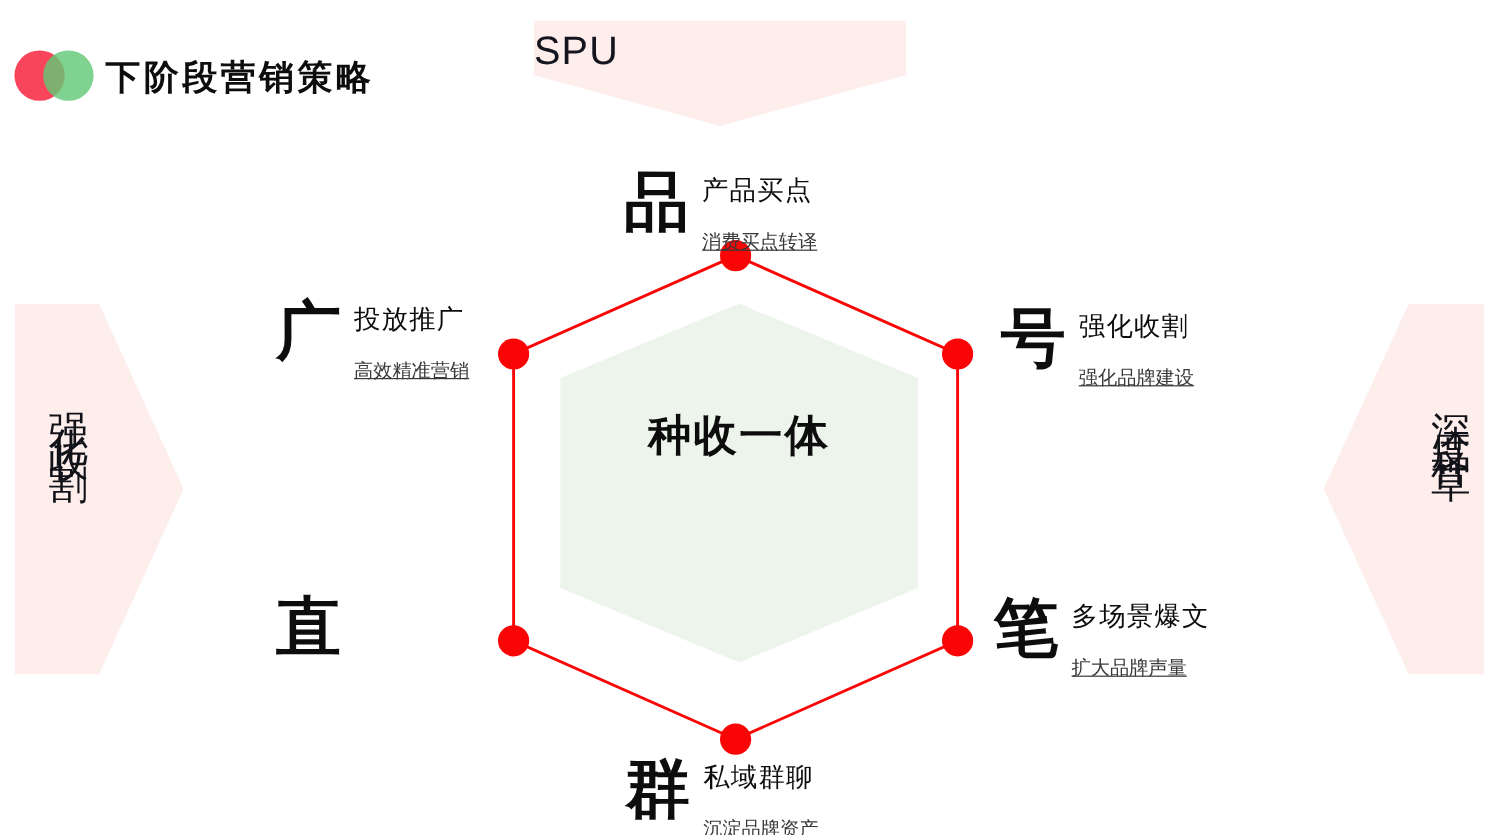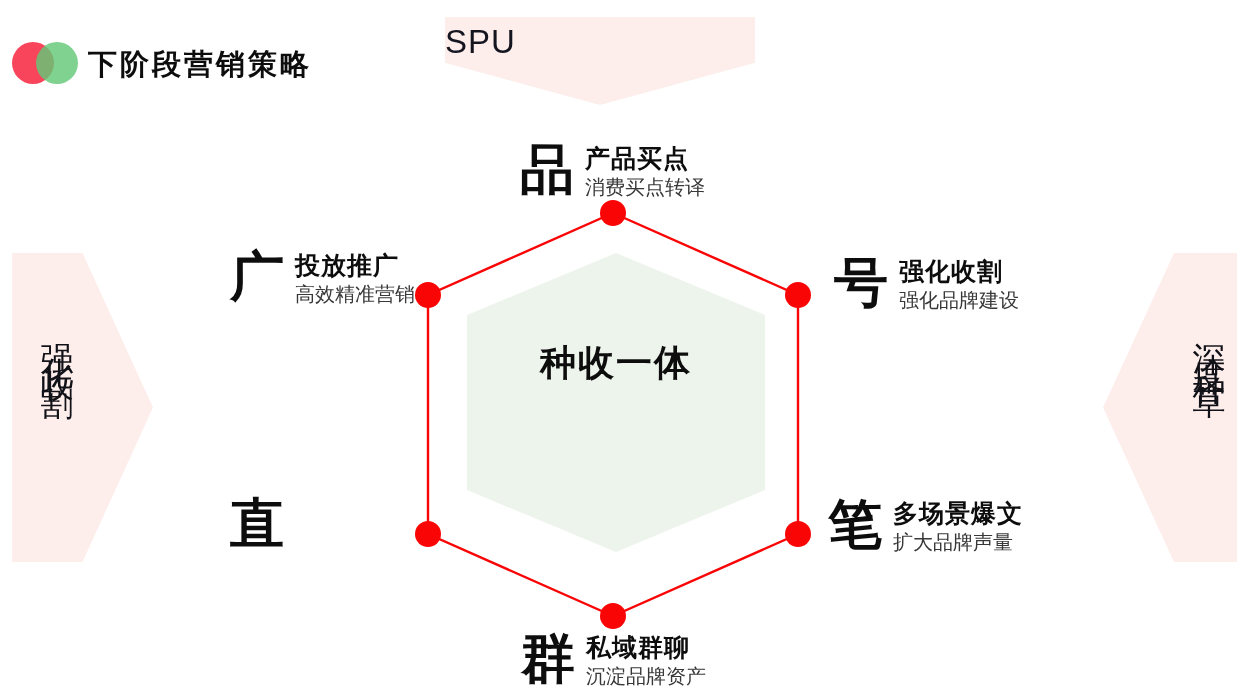--- a/index.html
+++ b/index.html
@@ -38,24 +38,24 @@
   svg.stage{left:0;top:0;width:1254px;height:696px;}
 
   
   .center-text{left:446px;top:340px;width:340px;text-align:center;
     font-weight:bold;font-size:36px;line-height:46px;color:#0d0d0d;letter-spacing:2px;}
 
   
   .node{display:flex;align-items:flex-start;}
   .node .big-char{font-size:54px;line-height:56px;font-weight:bold;color:#0d0d0d;}
   .node .texts{margin-left:11px;padding-top:3px;}
-  .node .title{font-size:25px;line-height:29px;font-weight:bold;color:#0d0d0d;
+  .node .title{font-size:22px;line-height:29px;font-weight:normal;color:#0d0d0d;
     letter-spacing:1px;white-space:nowrap;}
-  .node .subtitle{font-size:20px;line-height:23px;margin-top:3px;color:var(--subtitle_gray);
-    white-space:nowrap;}
+  .node .subtitle{font-size:16px;line-height:23px;margin-top:18px;color:var(--subtitle_gray);
+    white-space:nowrap;text-decoration:underline;}
 
   .node-pin{left:520px;top:141px;}
   .node-guang{left:230px;top:248px;}
   .node-hao{left:834px;top:254px;}
   .node-zhi{left:230px;top:495px;}
   .node-bi{left:828px;top:496px;}
   .node-qun{left:521px;top:630px;}
 </style>
 </head>
 <body>

